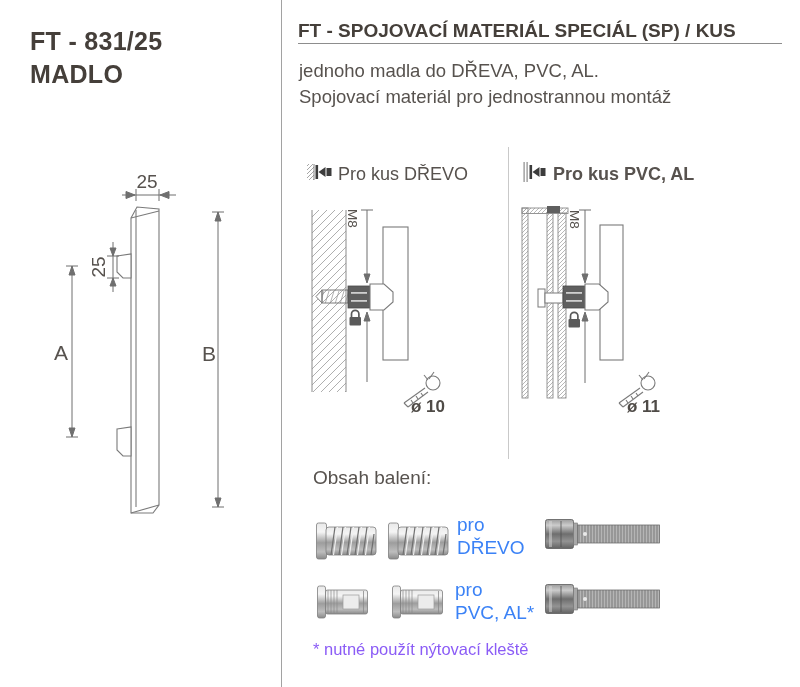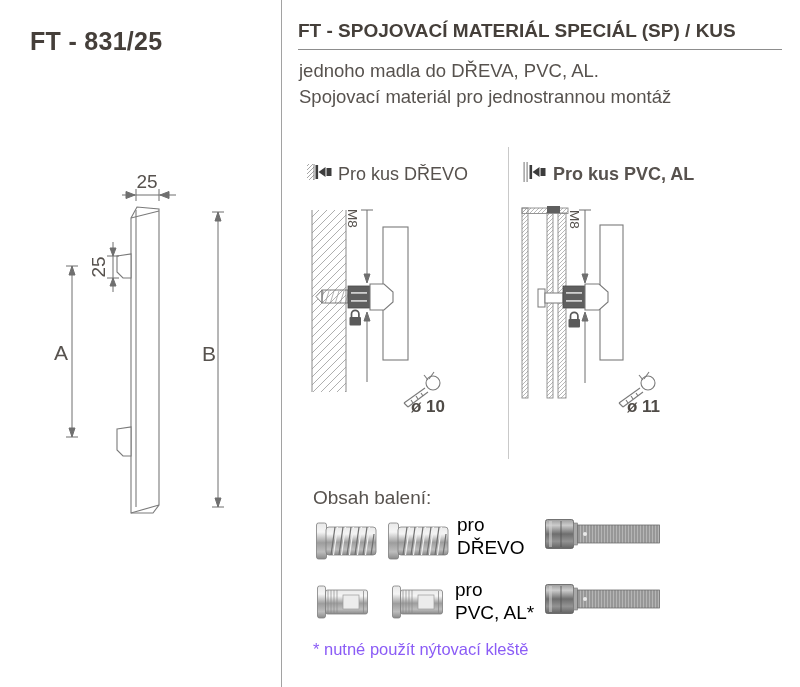--- a/index.html
+++ b/index.html
@@ -7,35 +7,36 @@
         font-family:"Liberation Sans", sans-serif;overflow:hidden;color:#57524e;}
   .abs{position:absolute;}
   
   .product-title{left:30px;top:25px;font-size:25px;font-weight:bold;color:#453f3a;
                  line-height:33px;letter-spacing:.3px;}
   
   .main-divider{left:281px;top:0;width:1px;height:687px;background:#a2a2a2;}
   .section-divider{left:508px;top:147px;width:1px;height:312px;background:#c9c9c9;}
   
   .spec-header{left:298px;top:20px;width:484px;font-size:19px;font-weight:bold;
-               color:#453f3a;padding-bottom:7px;border-bottom:1px solid #8d8d8d;}
+               color:#453f3a;padding-bottom:1px;border-bottom:1px solid #8d8d8d;}
   .spec-desc{left:299px;top:58px;width:450px;font-size:18.5px;line-height:26px;color:#57524e;}
   .section-label{font-size:18px;color:#57524e;text-align:center;}
-  .pkg-heading{left:313px;top:467px;font-size:19px;color:#57524e;margin-top:20px;}
-  .pkg-label{font-size:19px;line-height:23px;color:#000000;}
+  .pkg-heading{left:313px;top:467px;font-size:19px;color:#57524e;}
+  .pkg-label{font-size:19px;line-height:23px;color:#3b82f6;}
   .footnote{left:313px;top:640px;font-size:16.5px;color:#8b5cf6;}
   svg text{font-family:"Liberation Sans", sans-serif;}
 </style>
 </head>
 <body>
 
 <div class="page">
 
   <div class="abs product-title">
     <div>FT - 831/25</div>
+    <div>MADLO</div>
   </div>
 
   <svg class="abs" style="left:30px;top:160px;" width="230" height="360" viewBox="0 0 230 360">
     <g stroke="#7a7a7a" stroke-width="1.1" fill="#ffffff">
 
       <polygon points="101,58 107,47 129,49 129,345 123,353 101,353"></polygon>
       <line x1="106" y1="50" x2="106" y2="347"></line>
       <line x1="101" y1="58" x2="129" y2="51"></line>
       <line x1="101" y1="353" x2="129" y2="345"></line>
 

